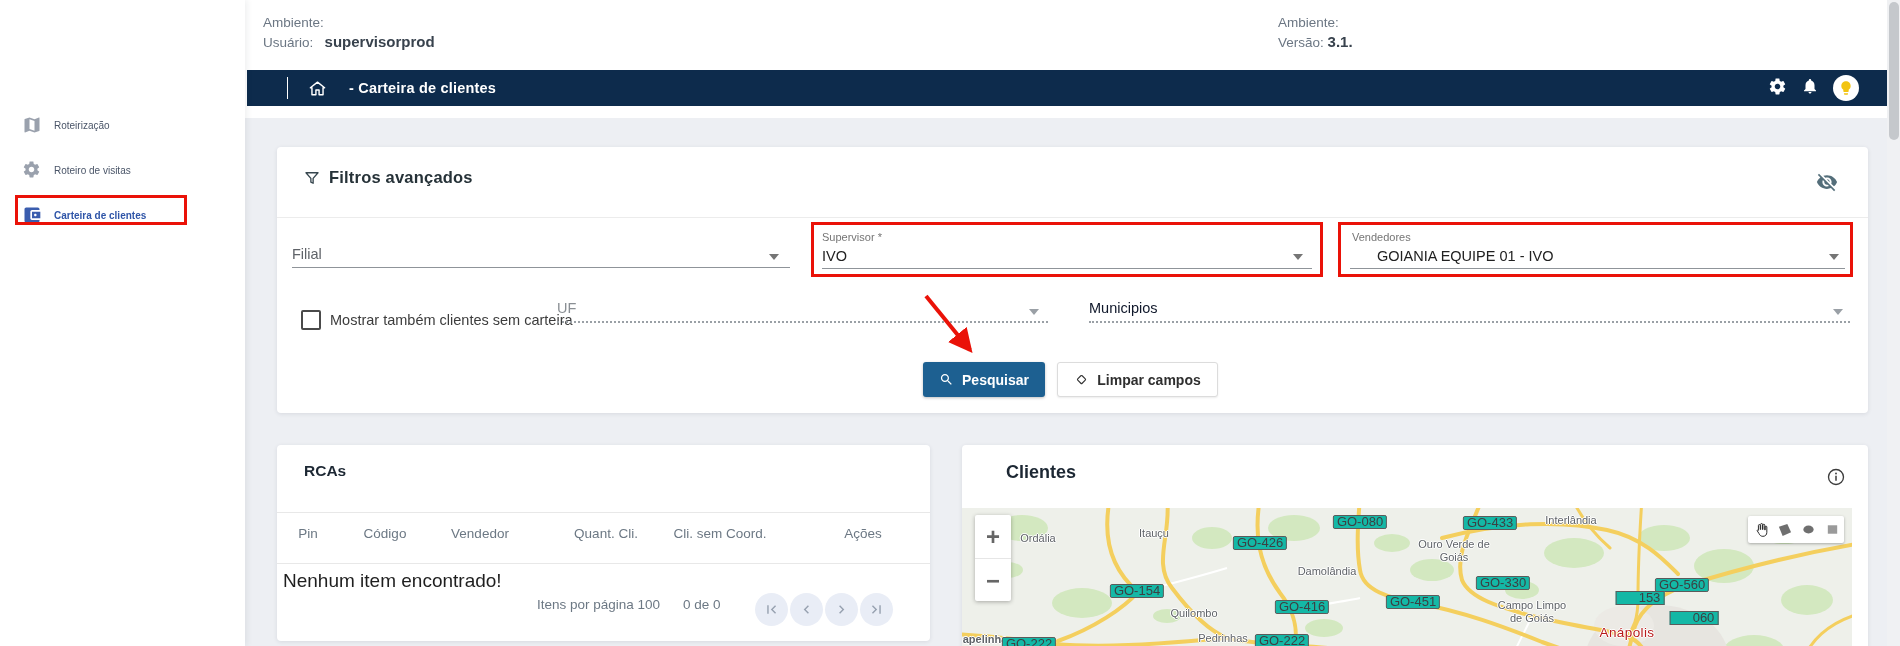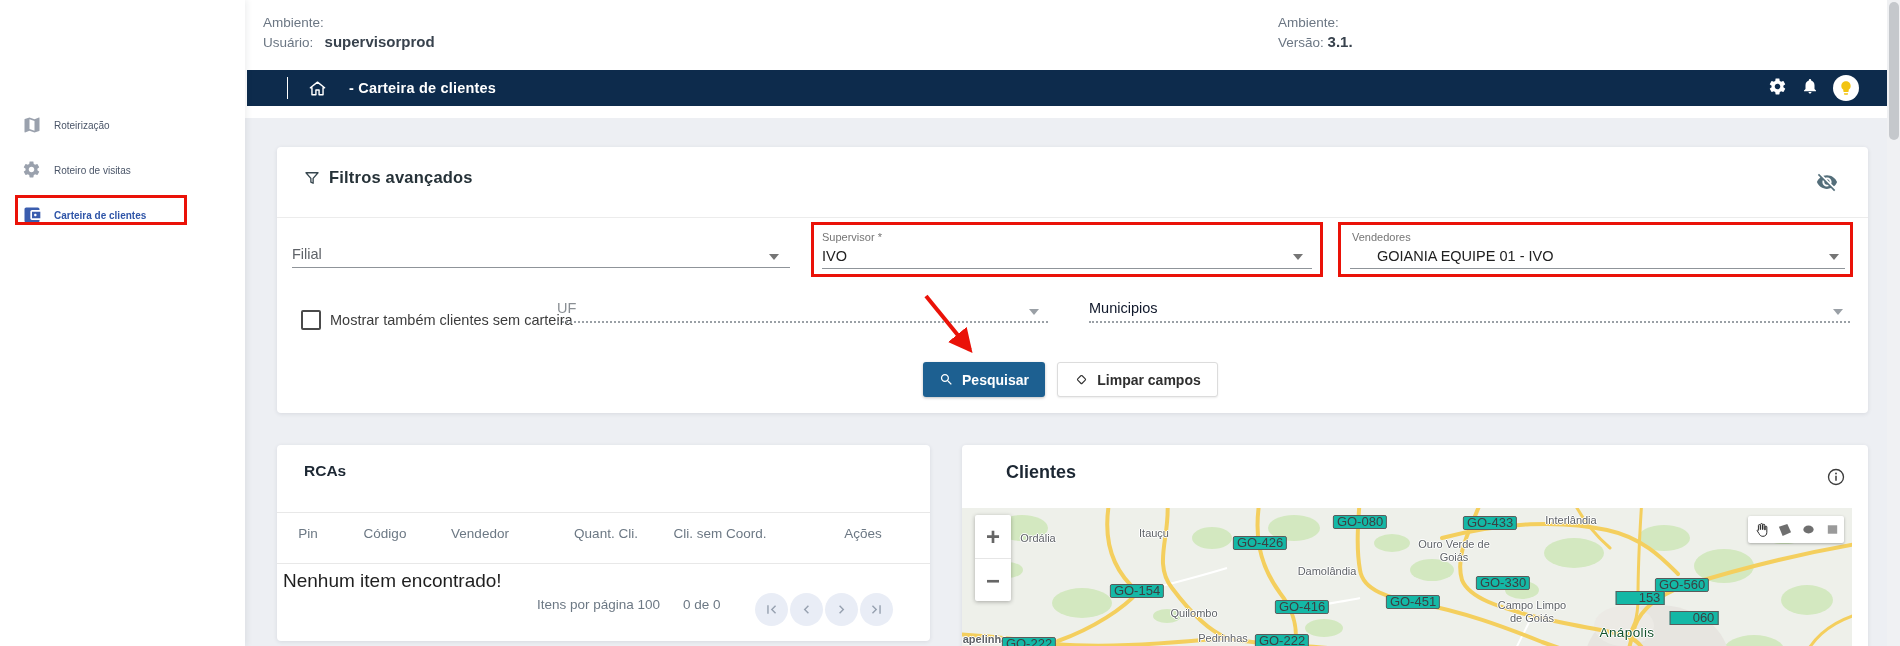--- a/index.html
+++ b/index.html
@@ -66,21 +66,21 @@
   .pg-btn{position:absolute;top:148px;width:33px;height:33px;border-radius:50%;background:#e9edf6;display:flex;align-items:center;justify-content:center;cursor:pointer;}
 
   
   .cli-card{left:962px;top:445px;width:906px;height:230px;}
   .cli-title{position:absolute;left:44px;top:17px;font-size:18px;font-weight:bold;color:#1c2733;}
   .info-icn{position:absolute;right:22px;top:22px;cursor:pointer;}
   .map{position:absolute;left:0;top:63px;width:890px;height:167px;background:#eef0ea;overflow:hidden;cursor:grab;}
   .map-label{position:absolute;transform:translate(-50%,-50%);font-size:11px;color:#5f6368;white-space:nowrap;text-align:center;
     text-shadow:-1px 0 #fff,1px 0 #fff,0 1px #fff,0 -1px #fff;z-index:5;}
   .map-wrap{white-space:normal;width:78px;line-height:1.15;}
-  .map-city{font-size:13.5px;color:#14532d;letter-spacing:.4px;}
+  .map-city{font-size:13.5px;color:#b91c1c;letter-spacing:.4px;}
   .map-badge{position:absolute;transform:translate(-50%,-50%);font-size:13px;color:#3c4043;background:#14b8a6;border:1.5px solid #5b5b5b;
     border-radius:2px;padding:0 3px;line-height:12px;white-space:nowrap;z-index:5;}
   .map-shield{border-radius:0;padding-left:22px;}
   .map-zoom{position:absolute;left:13px;top:7px;width:36px;height:86px;background:#fff;border-radius:2px;box-shadow:0 1px 4px rgba(0,0,0,.3);z-index:8;}
   .map-zoom .zi{height:43px;display:flex;align-items:center;justify-content:center;font-size:24px;color:#666;cursor:pointer;font-weight:bold;}
   .map-zoom .sep{border-top:1px solid #e6e6e6;}
   .map-tools{position:absolute;right:8px;top:8px;height:27px;background:#fff;border-radius:2px;box-shadow:0 1px 3px rgba(0,0,0,.3);display:flex;z-index:8;}
   .map-tools .tl{width:24px;display:flex;align-items:center;justify-content:center;cursor:pointer;}
 
   

